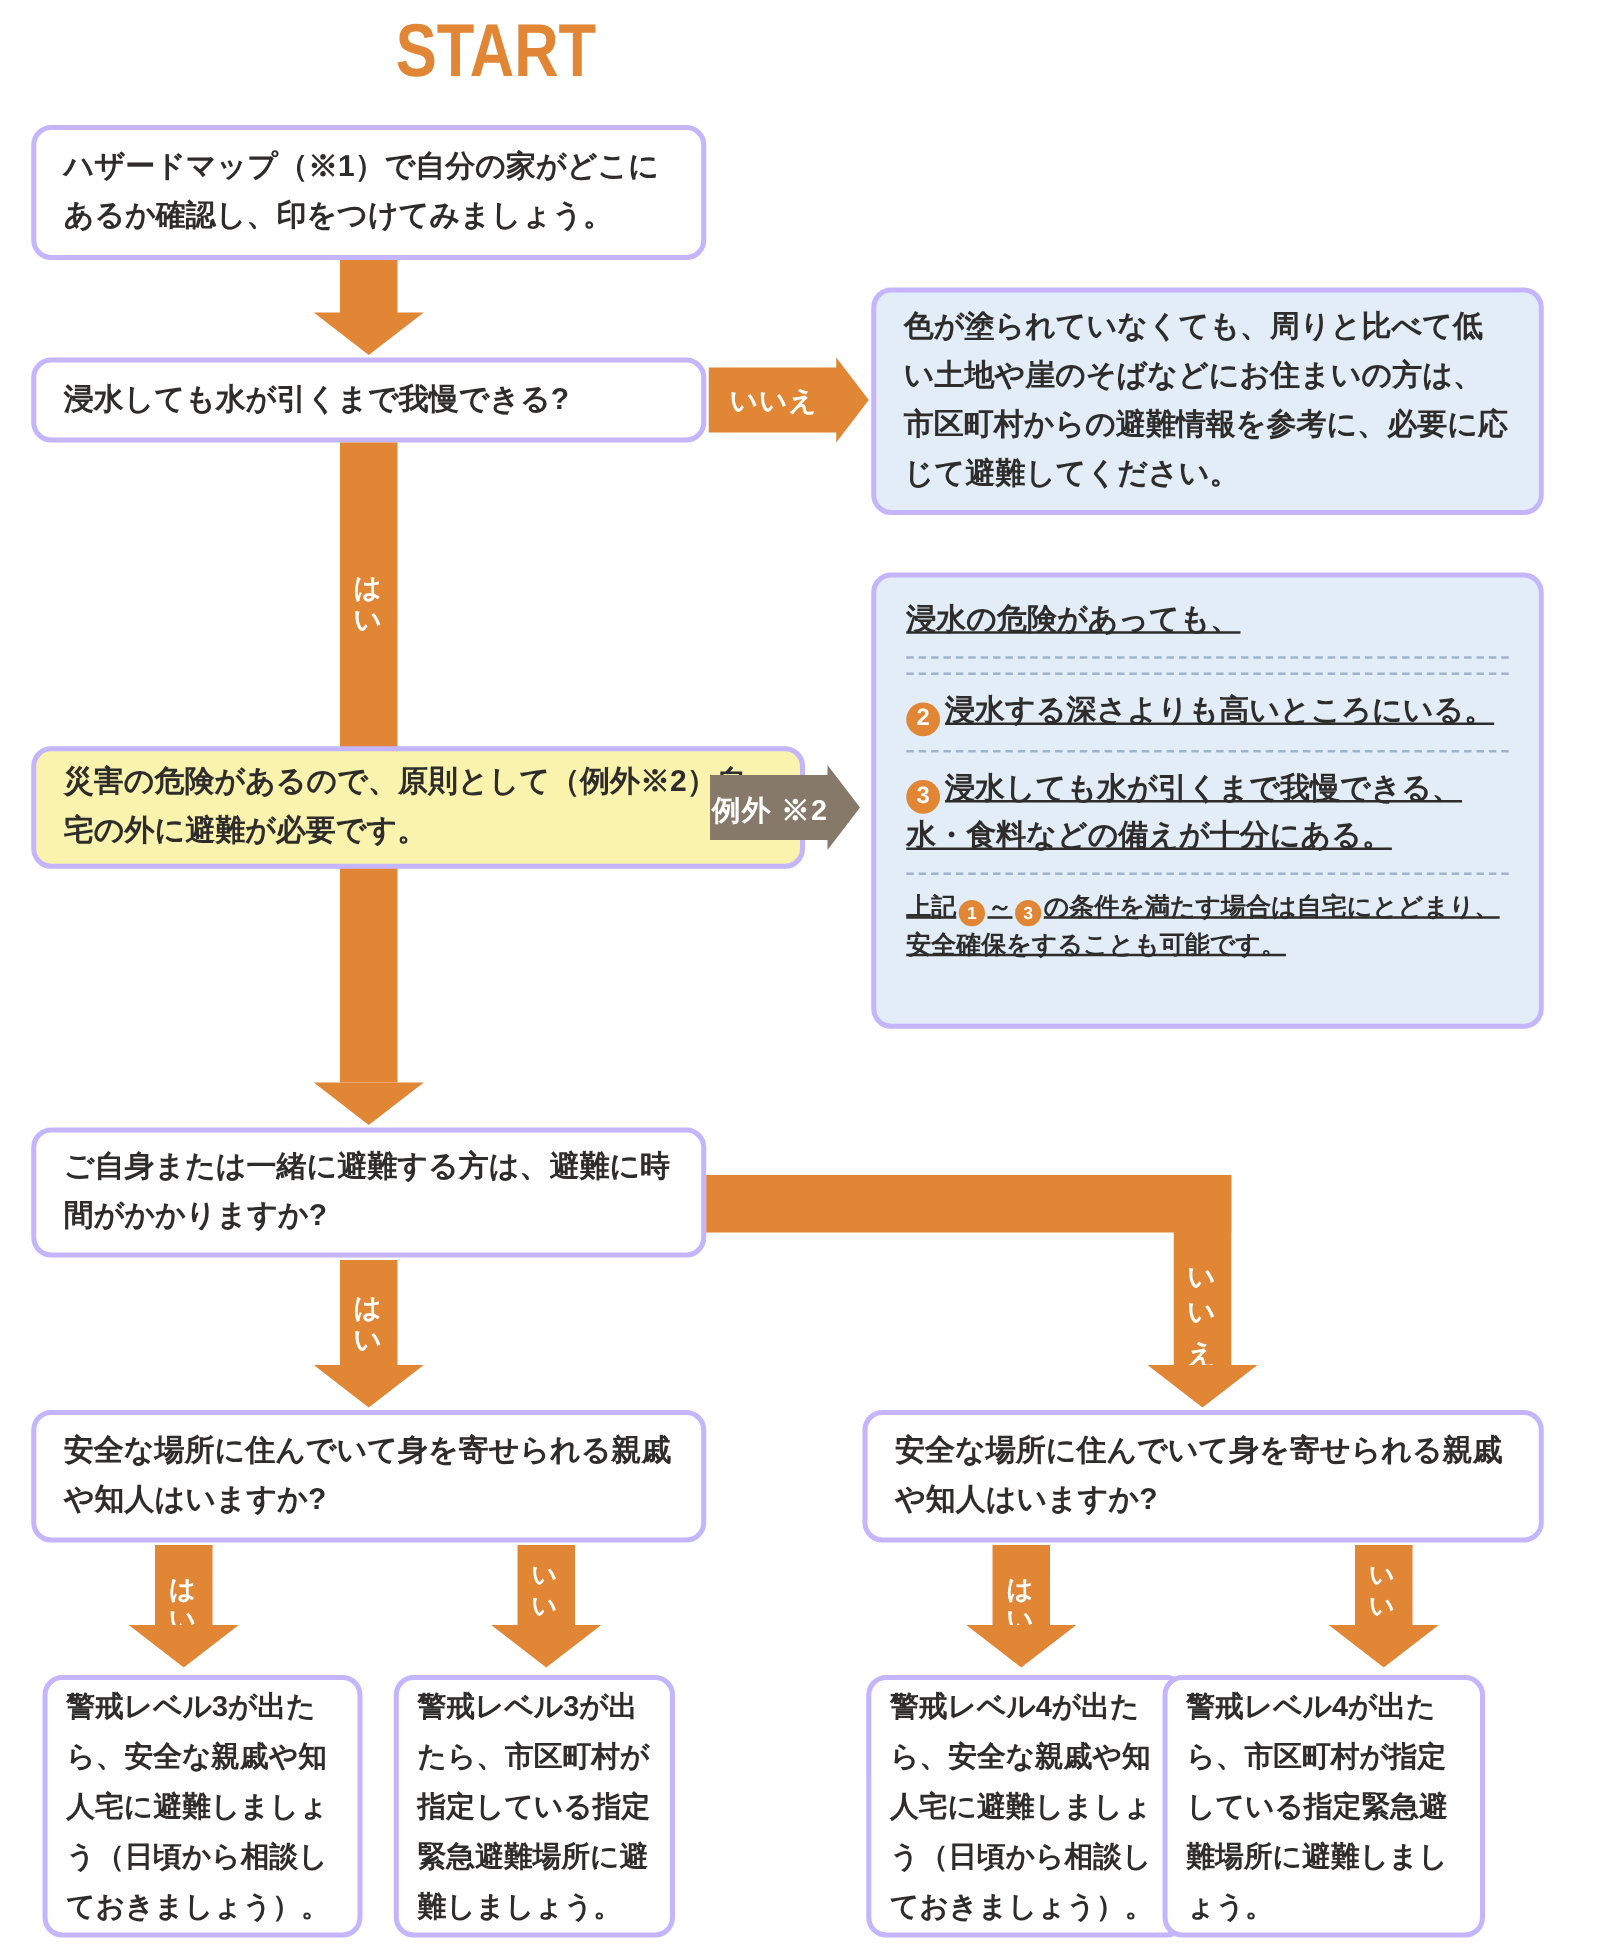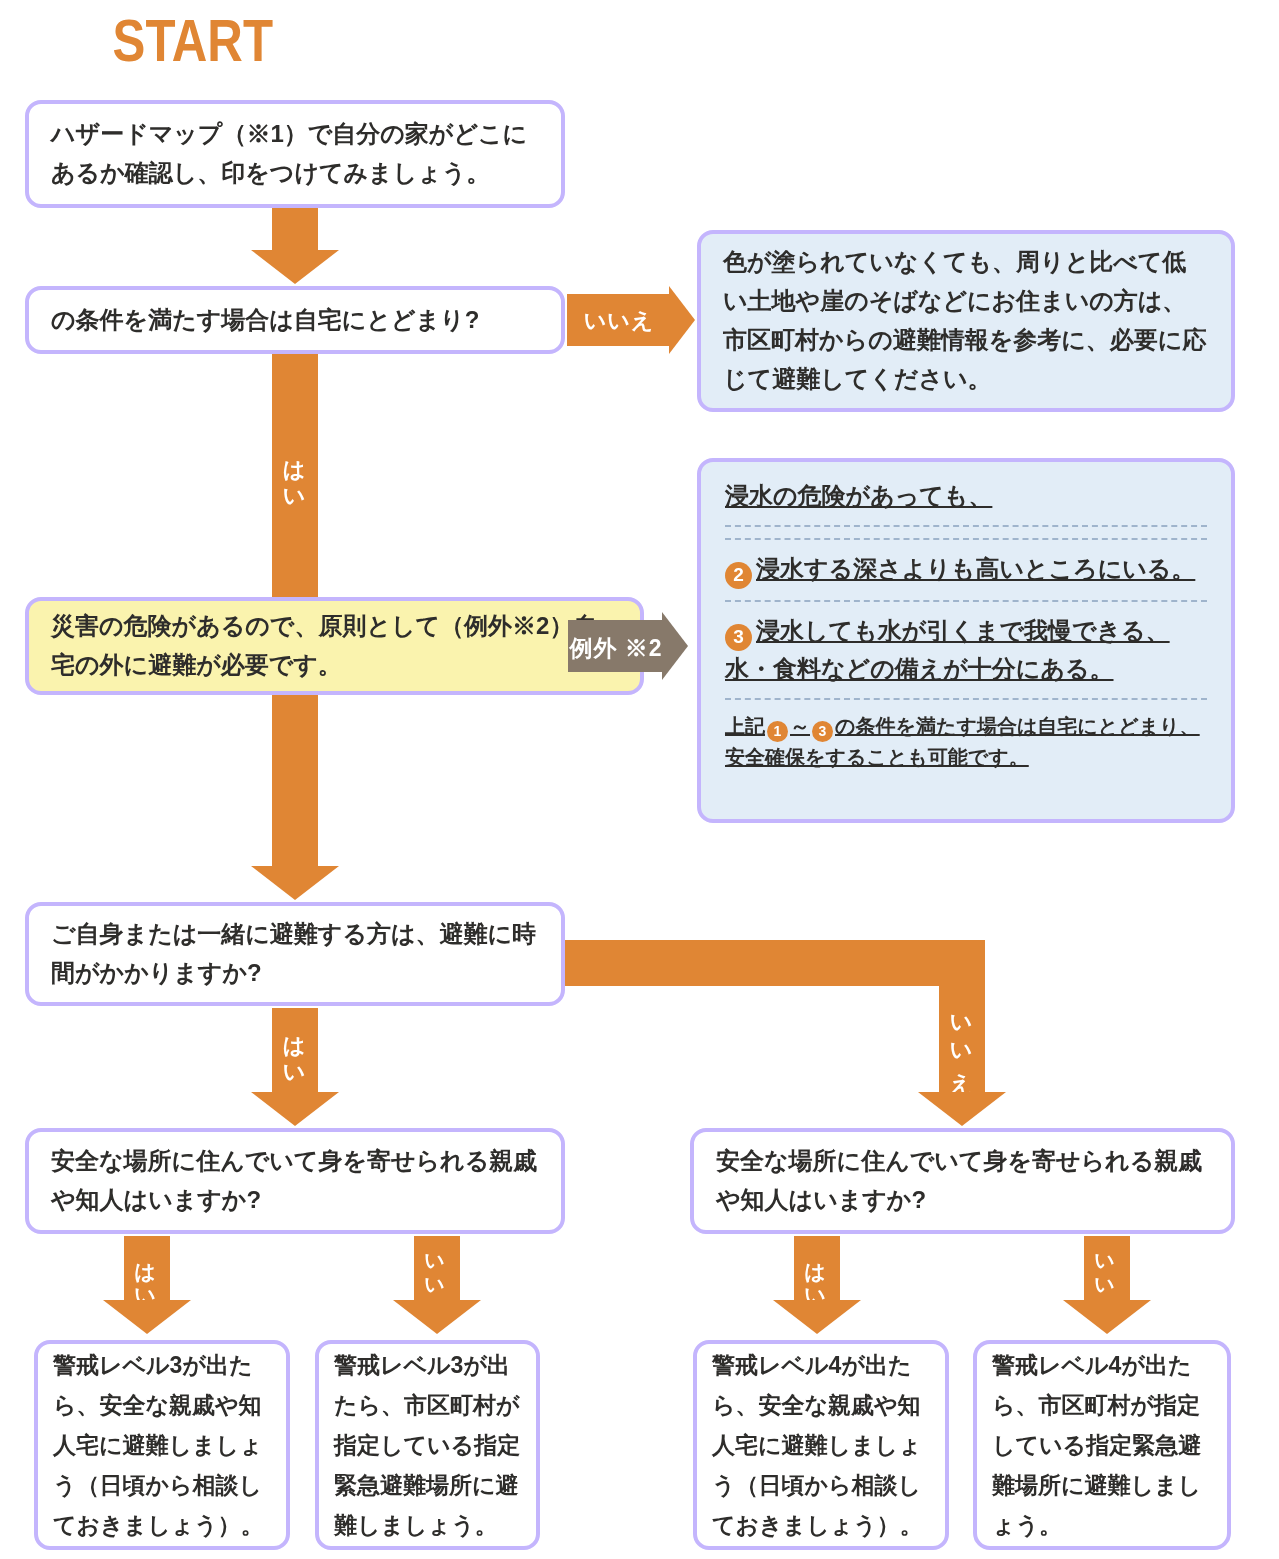--- a/index.html
+++ b/index.html
@@ -6,21 +6,21 @@
   .canvas{
     position:relative;
     width:1279px;height:1559px;
     background:#ffffff;
     font-family:"Liberation Sans", sans-serif;
     color:#2e2d2b;
     overflow:hidden;
   }
   .start-title{
     position:absolute;left:95px;top:6px;width:400px;
-    text-align:left;
+    text-align:right;
     color:#e08634;
     font-size:60px;font-weight:800;
   }
   .start-title span{display:inline-block;transform:scaleX(.82);letter-spacing:0;}
   .box{
     position:absolute;box-sizing:border-box;
     background:#ffffff;
     border:4px solid #c4b5fd;border-radius:16px;
     display:flex;align-items:center;
     padding:14px 22px;
@@ -80,21 +80,21 @@
   </div>
 
   <div class="box" style="left:25px;top:100px;width:540px;height:108px;">
     <p>ハザードマップ（※1）で自分の家がどこにあるか確認し、印をつけてみましょう。</p>
   </div>
 
   <div class="vbar" style="left:272px;top:208px;width:46px;height:44px;"></div>
   <div class="tri-down" style="left:251px;top:250px;"></div>
 
   <div class="box" style="left:25px;top:286px;width:540px;height:68px;">
-    <p>の条件を満たす場合は自宅にとどまり?</p>
+    <p>浸水しても水が引くまで我慢できる?</p>
   </div>
 
   <div class="arrow-right" style="left:567px;top:286px;width:128px;height:68px;">
     <div class="shaft" style="right:24px;"></div>
     <div class="head"></div>
     <div class="hlabel" style="left:0;right:24px;top:20px;">いいえ</div>
   </div>
 
   <div class="box bluebox" style="left:697px;top:230px;width:538px;height:182px;">
     <p>色が塗られていなくても、周りと比べて低い土地や崖のそばなどにお住まいの方は、市区町村からの避難情報を参考に、必要に応じて避難してください。</p>
@@ -164,17 +164,17 @@
 
   <div class="box resultbox" style="left:34px;top:1340px;width:256px;height:210px;">
     <p>警戒レベル3が出たら、安全な親戚や知人宅に避難しましょう（日頃から相談しておきましょう）。</p>
   </div>
   <div class="box resultbox" style="left:315px;top:1340px;width:225px;height:210px;">
     <p>警戒レベル3が出たら、市区町村が指定している指定緊急避難場所に避難しましょう。</p>
   </div>
   <div class="box resultbox" style="left:693px;top:1340px;width:256px;height:210px;">
     <p>警戒レベル4が出たら、安全な親戚や知人宅に避難しましょう（日頃から相談しておきましょう）。</p>
   </div>
-  <div class="box resultbox" style="left:973px;top:1340px;width:258px;height:210px;border-radius:17px;">
+  <div class="box resultbox" style="left:930px;top:1340px;width:258px;height:210px;">
     <p>警戒レベル4が出たら、市区町村が指定している指定緊急避難場所に避難しましょう。</p>
   </div>
 
 </div>
 
 </body></html>

